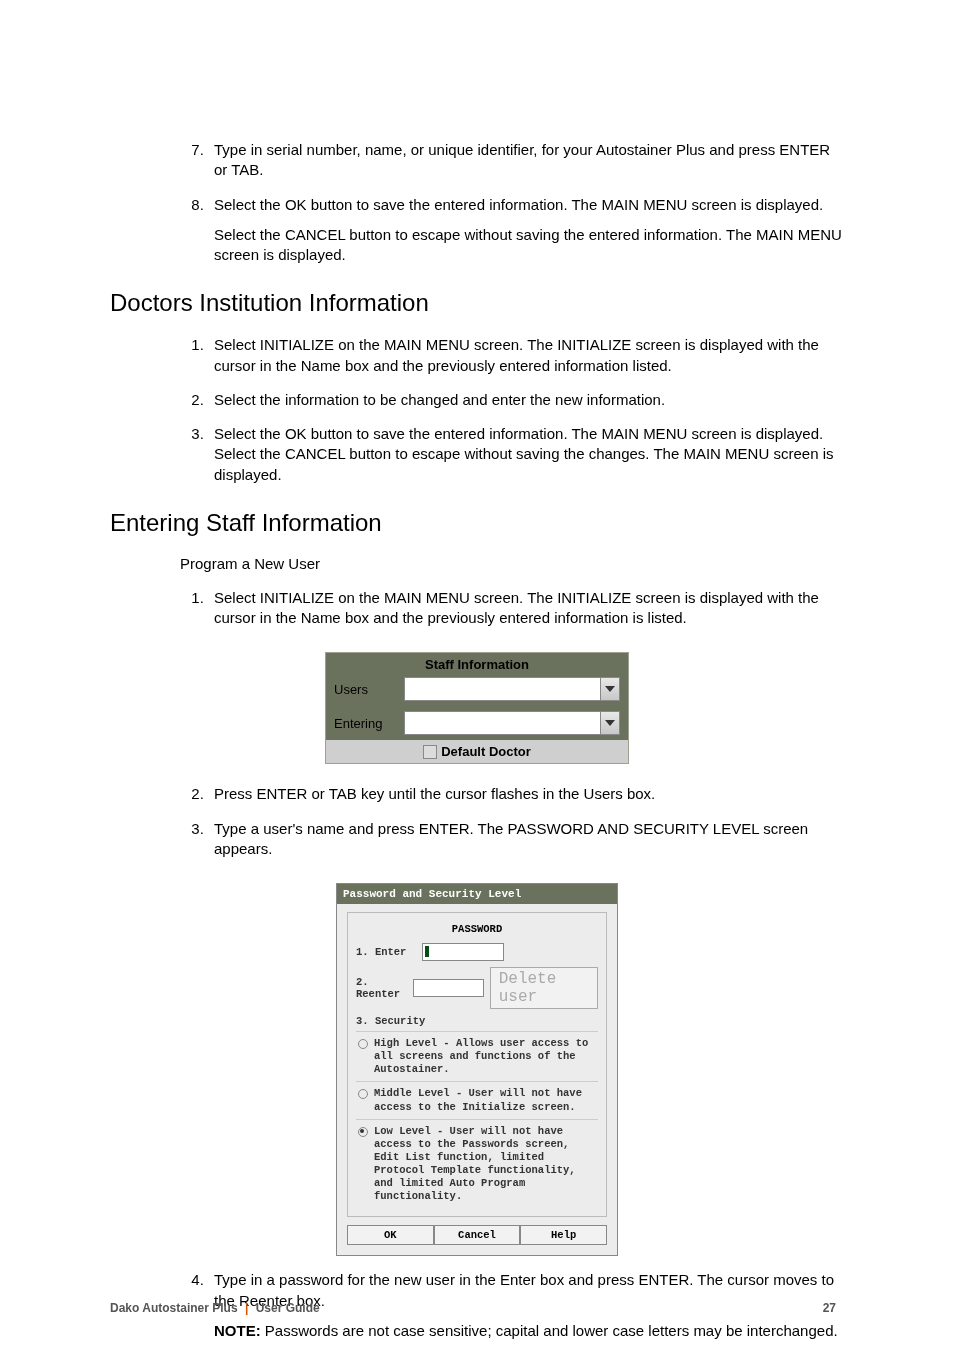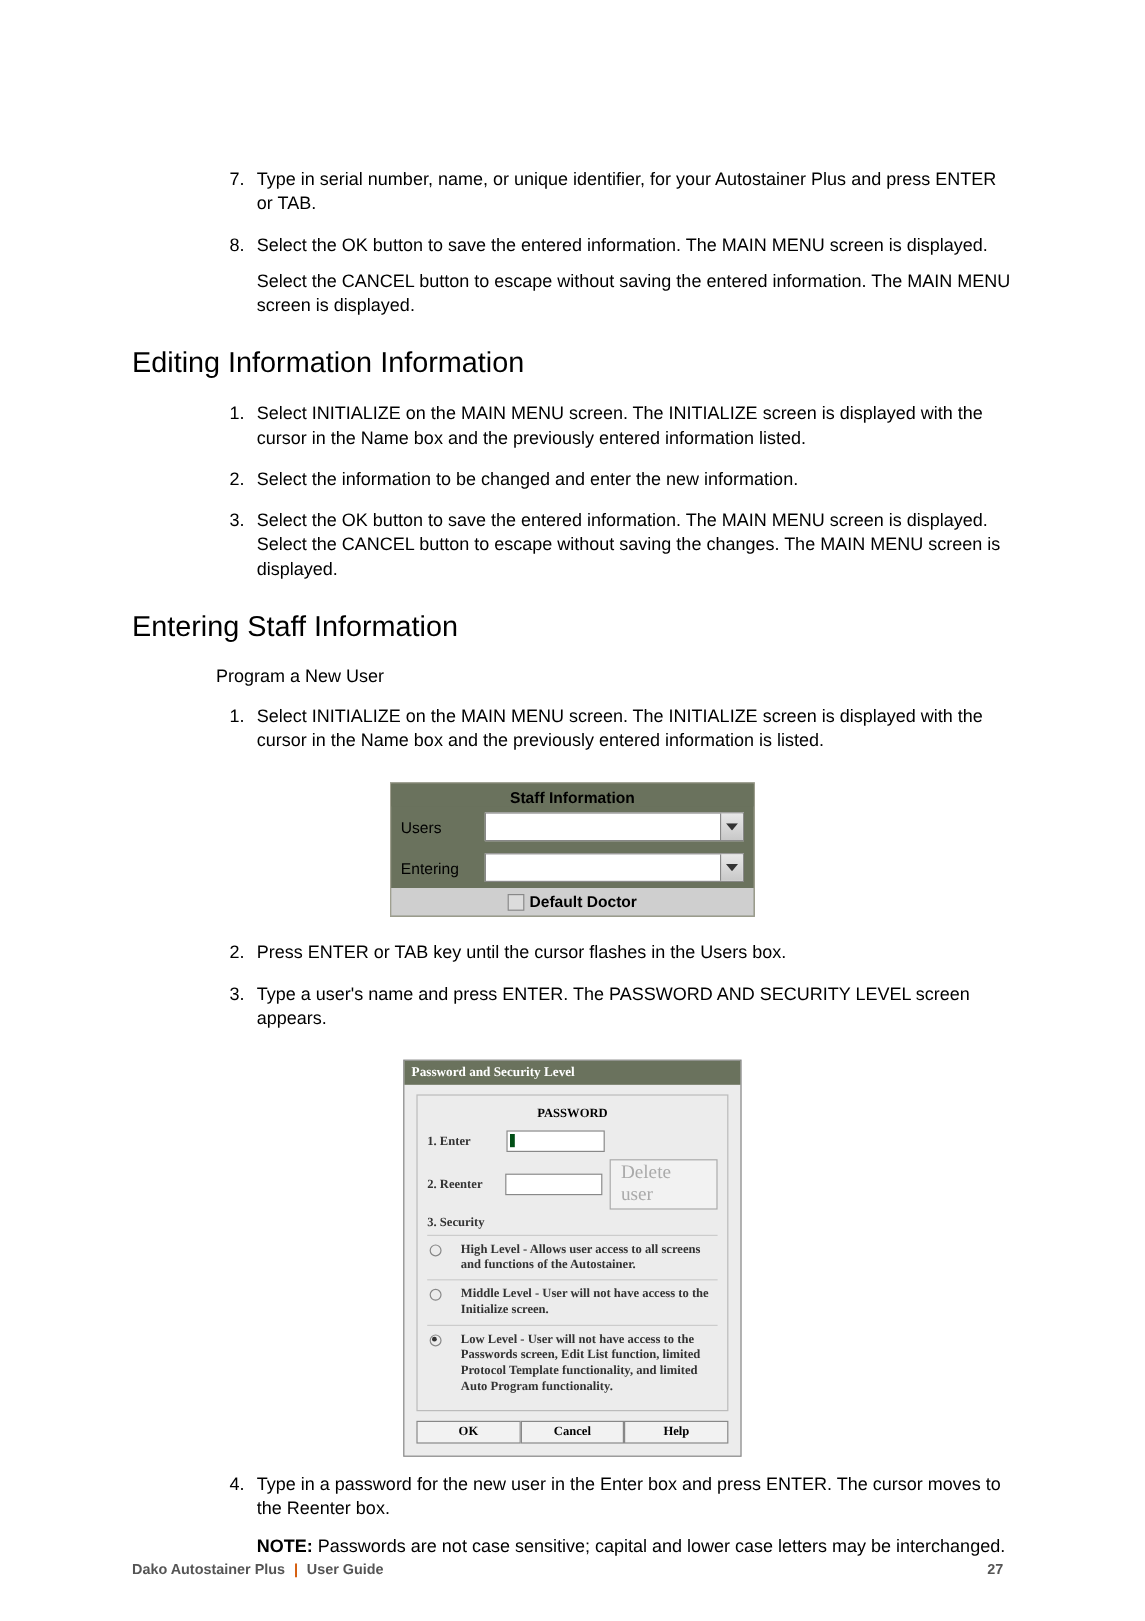--- a/index.html
+++ b/index.html
@@ -105,21 +105,21 @@
     width: 12px; height: 12px;
     border: 1px solid #888;
     background: #dcdcdc;
   }
   
   .pwd-dialog {
     width: 280px;
     margin: 4px auto 14px auto;
     border: 1px solid #888;
     background: #ececec;
-    font-family: Liberation Serif, serif;
+    font-family: Liberation Mono, monospace;
     font-size: 10.5px;
   }
   .pwd-titlebar {
     background: #6a725d;
     color: #fff;
     font-weight: bold;
     padding: 4px 6px;
     font-size: 11px;
   }
   .pwd-body {
@@ -166,21 +166,21 @@
     font-size: 16px;
     padding: 2px 8px;
   }
   .sec-label {
     font-weight: bold;
     color: #333;
     margin: 4px 0 4px 0;
   }
   .sec-opt {
     display: flex;
-    gap: 16px;
+    gap: 6px;
     border-top: 1px solid #ccc;
     padding: 5px 2px;
     color: #333;
     font-weight: bold;
     line-height: 1.25;
   }
   .sec-opt .radio {
     width: 8px; height: 8px;
     border: 1px solid #888;
     border-radius: 50%;
@@ -231,21 +231,21 @@
   <ol class="main-list" start="7">
     <li>
       <span>Type in serial number, name, or unique identifier, for your Autostainer Plus and press ENTER or TAB.</span>
     </li>
     <li>
       <span>Select the OK button to save the entered information. The MAIN MENU screen is displayed.</span>
       <p>Select the CANCEL button to escape without saving the entered information. The MAIN MENU  screen is displayed.</p>
     </li>
   </ol>
 
-  <h2 class="section">Editing Information Information</h2>
+  <h2 class="section">Doctors Institution Information</h2>
 
   <ol class="main-list" start="1">
     <li><span>Select INITIALIZE on the MAIN MENU screen. The INITIALIZE screen is displayed with the cursor in the Name box and the previously entered information listed.</span></li>
     <li><span>Select the information to be changed and enter the new information.</span></li>
     <li><span>Select the OK button to save the entered information. The MAIN MENU screen is displayed. Select the CANCEL button to escape without saving the changes. The MAIN MENU screen is displayed.</span></li>
   </ol>
 
   <h2 class="section">Entering Staff Information</h2>
 
   <p class="subhead">Program a New User</p>

